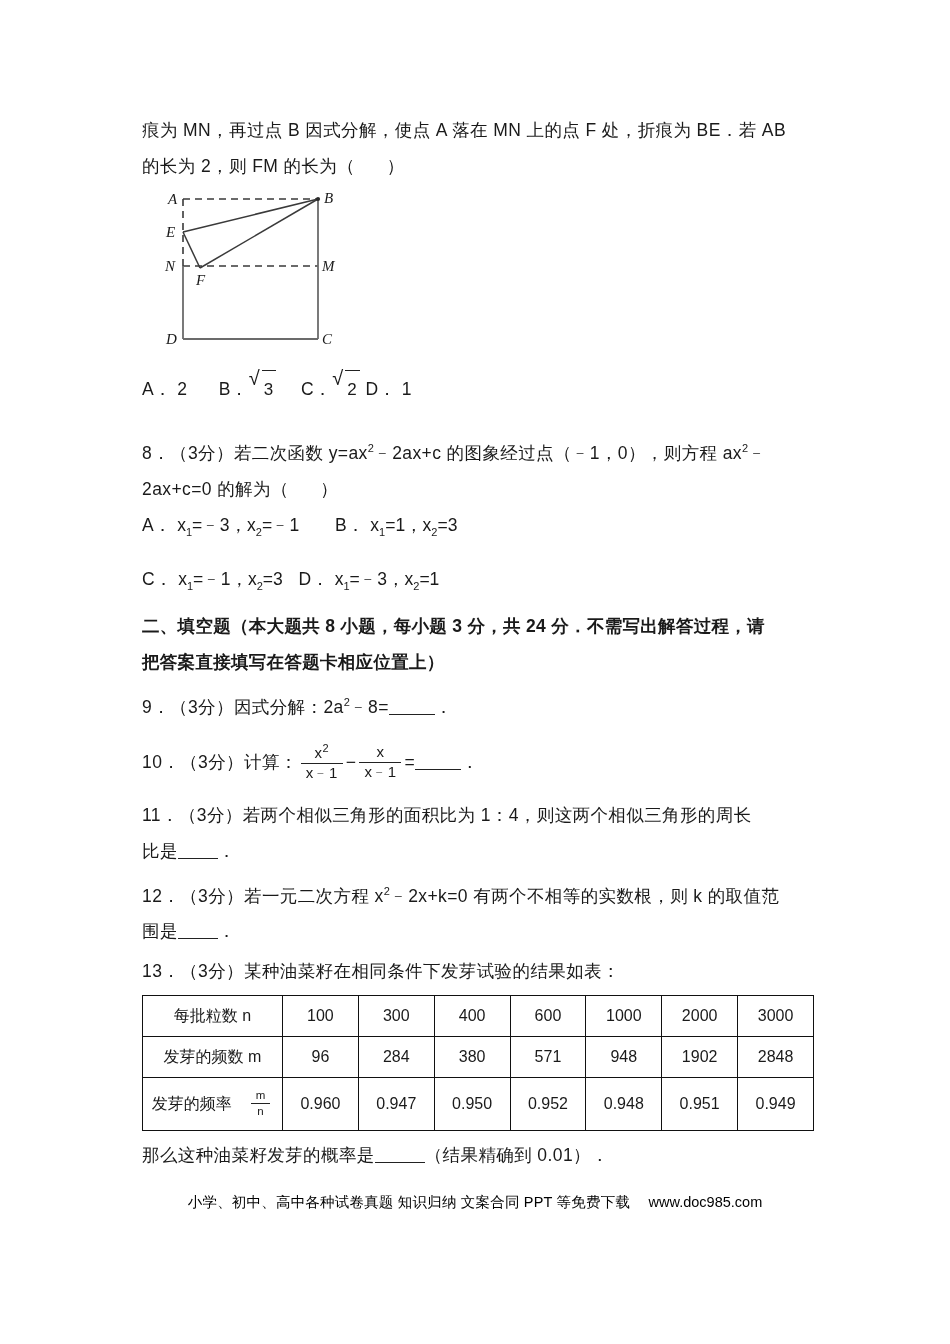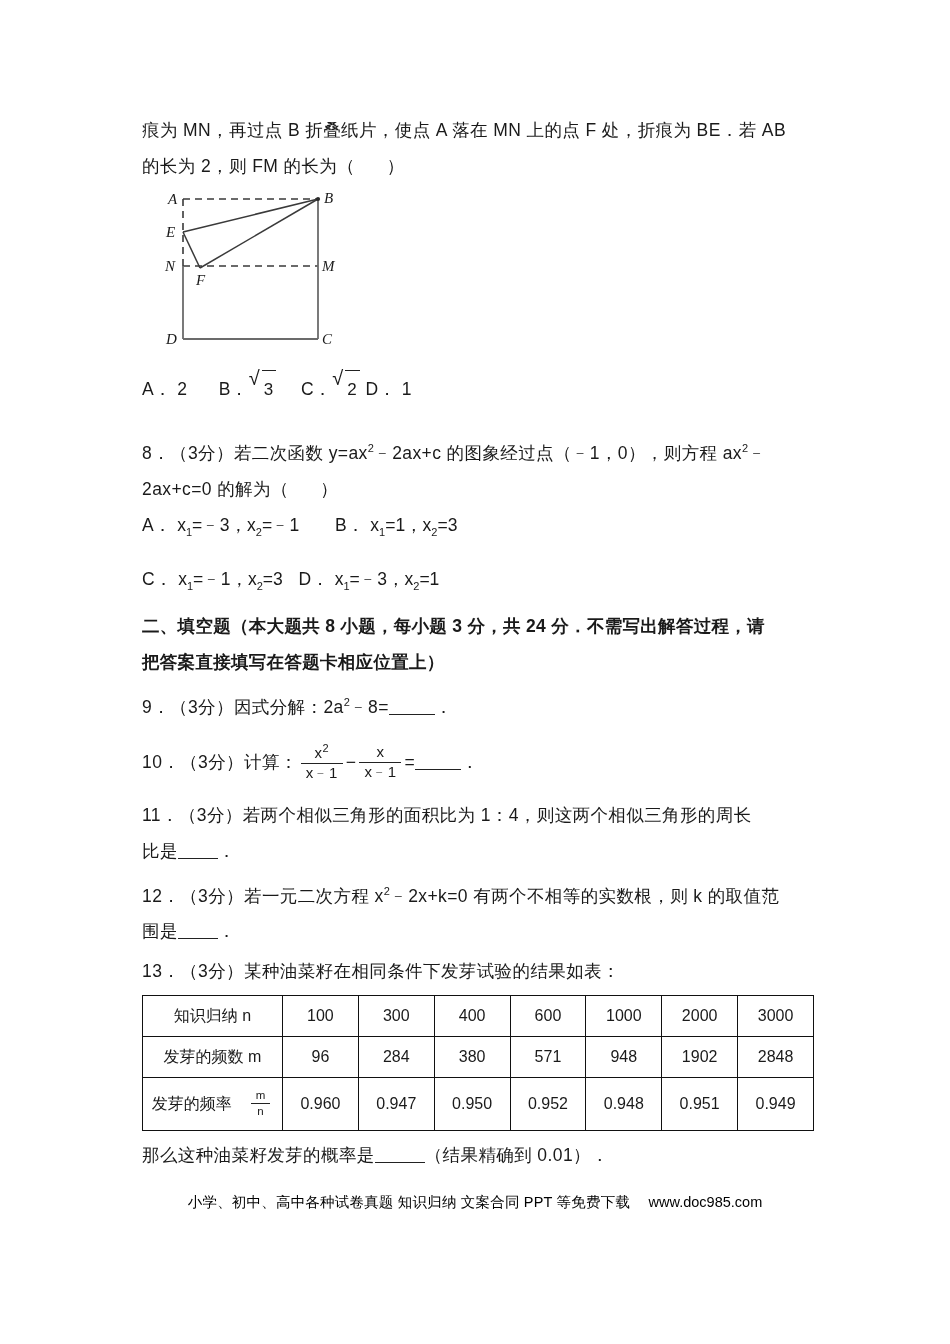--- a/index.html
+++ b/index.html
@@ -171,21 +171,21 @@
     letter-spacing: 0;
   }
 </style>
 </head>
 <body>
 
 <div class="page">
   <div class="content">
 
     <div class="q-block">
-      <div class="q-line">痕为 MN，再过点 B 折叠纸片，使点 A 落在 MN 上的点 F 处，折痕为 BE．若 AB</div>
+      <div class="q-line">痕为 MN，再过点 B 因式分解，使点 A 落在 MN 上的点 F 处，折痕为 BE．若 AB</div>
       <div class="q-line">的长为 2，则 FM 的长为（      ）</div>
 
       <div class="figure">
         <svg width="260" height="170" viewBox="0 0 260 170">
 
           <line x1="33" y1="15" x2="168" y2="15" stroke="#3a3a3a" stroke-width="1.6" stroke-dasharray="7,5"></line>
 
           <line x1="33" y1="15" x2="33" y2="82" stroke="#3a3a3a" stroke-width="1.6" stroke-dasharray="7,5"></line>
 
           <line x1="33" y1="82" x2="168" y2="82" stroke="#3a3a3a" stroke-width="1.6" stroke-dasharray="7,5"></line>
@@ -262,21 +262,21 @@
       <div class="q-line"><span>12．</span><span>（3分）</span><span>若一元二次方程 x</span><span class="sup">2</span><span>﹣2x+k=0 有两个不相等的实数根，则 k 的取值范</span></div>
       <div class="q-line"><span>围是</span><span class="blank short"></span><span>．</span></div>
     </div>
 
     <div class="q-block">
       <div class="q-line"><span>13．</span><span>（3分）</span><span>某种油菜籽在相同条件下发芽试验的结果如表：</span></div>
 
       <table class="data-table">
         <tbody>
             <tr>
-          <td class="rowhead">知识归纳 n</td>
+          <td class="rowhead">每批粒数 n</td>
           <td>100</td>
           <td>300</td>
           <td>400</td>
           <td>600</td>
           <td>1000</td>
           <td>2000</td>
           <td>3000</td>
         </tr>
         <tr>
           <td class="rowhead">发芽的频数 m</td>

